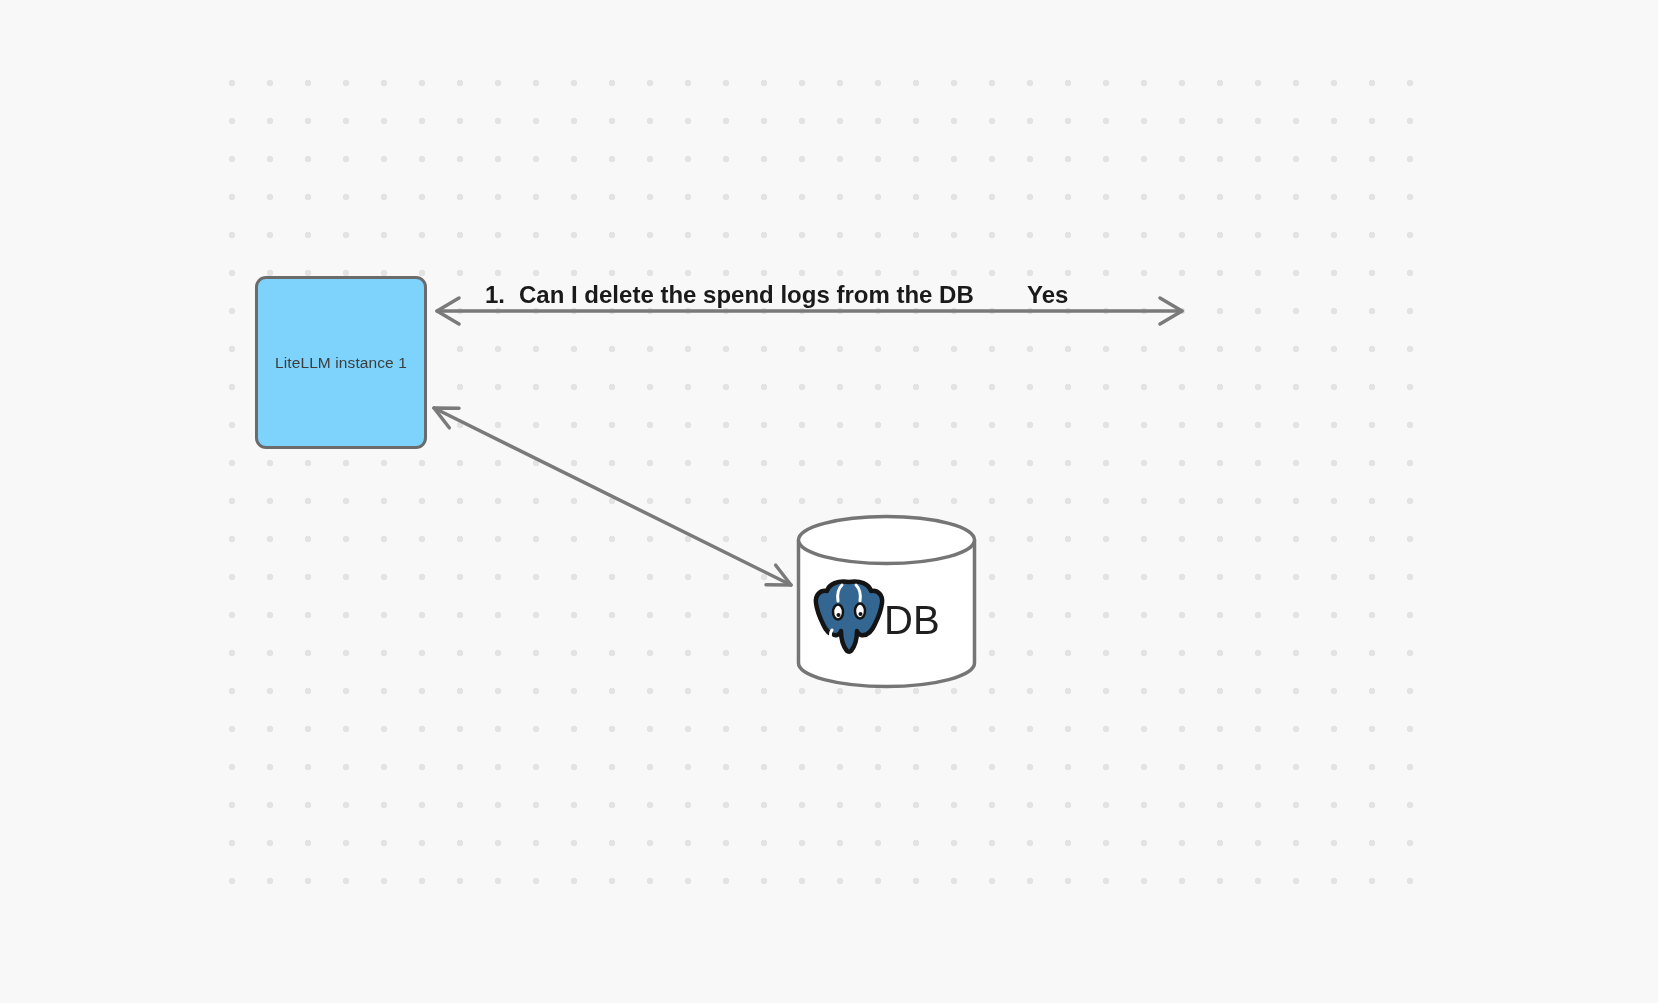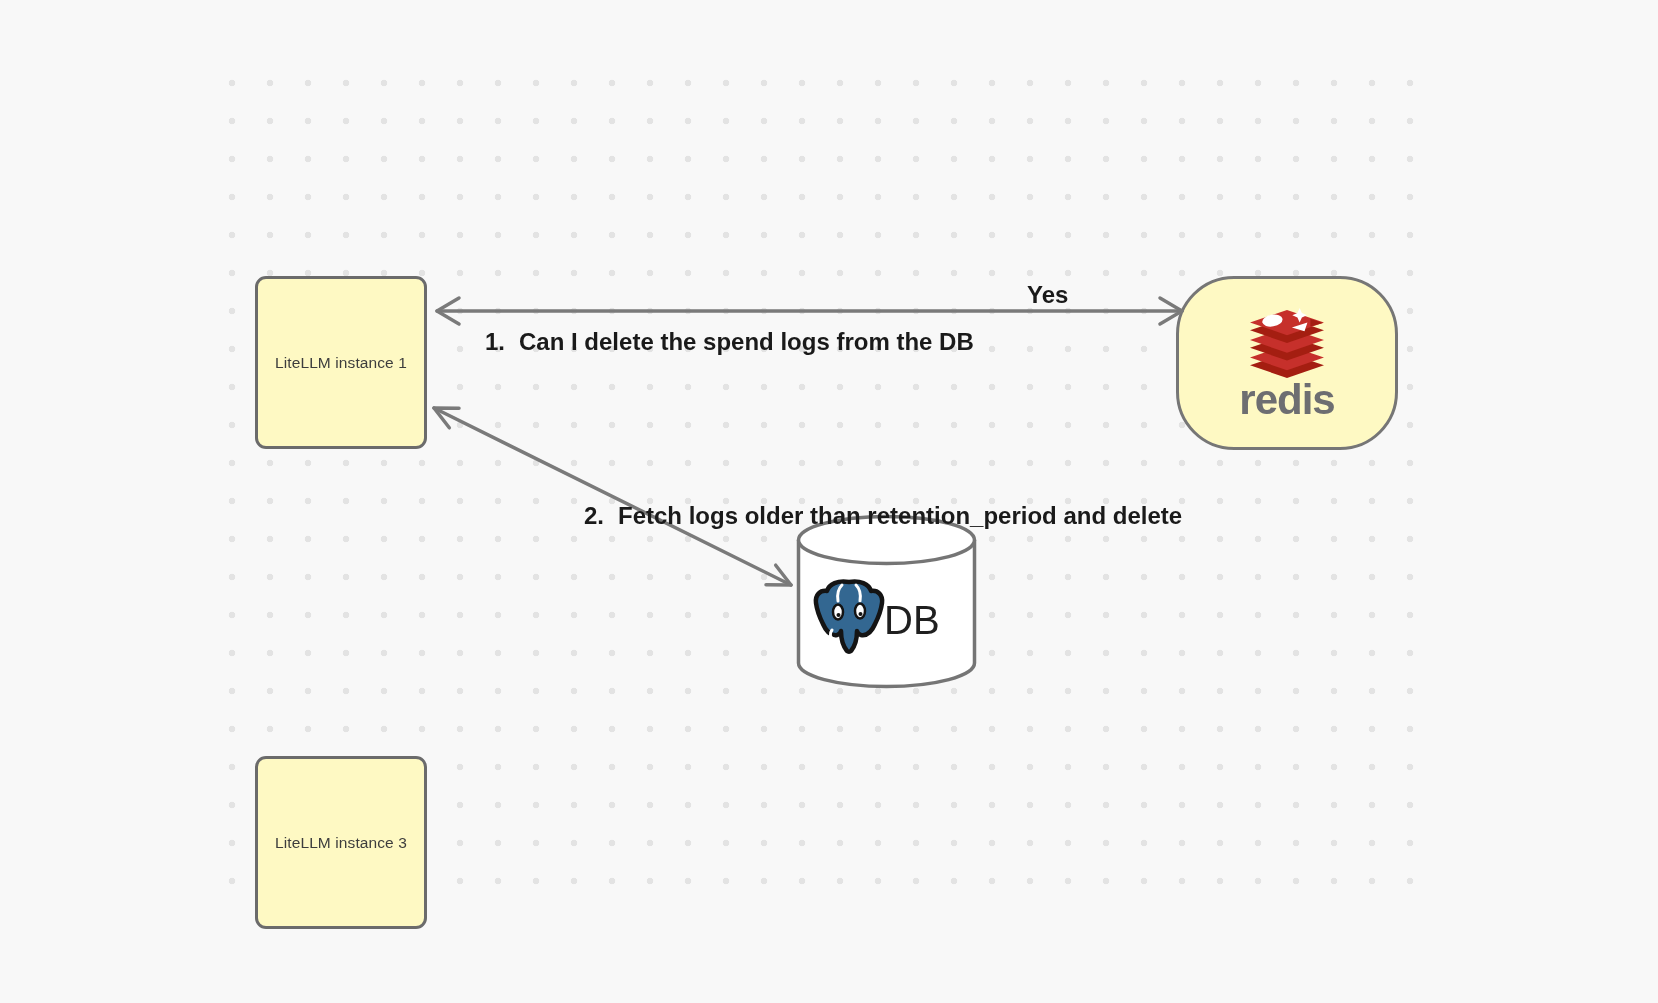--- a/index.html
+++ b/index.html
@@ -8,21 +8,21 @@
     width:1658px;height:1003px;
     background:#f8f8f8;
     overflow:hidden;
     font-family:"Liberation Sans", sans-serif;
   }
   .dots{
     position:absolute;left:213px;top:64px;width:1216px;height:837px;
     background-image:radial-gradient(circle,#e3e3e3 3px,rgba(0,0,0,0) 3.6px);
     background-size:38px 38px;
   }
-  .node{box-sizing:border-box;position:absolute;background:#fef9c3;}
+  .node{box-sizing:border-box;position:absolute;background:#7dd3fc;}
   .inst{
     left:255px;width:172px;height:173px;
     border:3.5px solid #6b6b6b;border-radius:11px;
     display:flex;align-items:center;justify-content:center;
     color:#3d3d3d;font-size:15.5px;letter-spacing:.1px;
     z-index:2;
   }
   .i1{top:276px}.i2{top:516px}.i3{top:756px}
   .redis-node{
     left:1176px;top:276px;width:222px;height:174px;
@@ -39,58 +39,36 @@
     position:absolute;left:88px;top:86px;
     font-size:40px;font-weight:500;color:#1f1f1f;line-height:1;
   }
   .pg-logo{position:absolute;left:16px;top:64px;}
   .arrows{position:absolute;left:0;top:0;z-index:3;pointer-events:none;}
   .edge-label{
     position:absolute;z-index:4;
     font-size:24px;font-weight:700;color:#1a1a1a;white-space:nowrap;
   }
   .edge-label .num{display:inline-block;}
-  .edge-label .txt{display:inline-block;margin-left:14px;margin-top:47px;}
+  .edge-label .txt{display:inline-block;margin-left:14px;}
   .l1{left:485px;top:281px;}
   .l1y{left:1027px;top:281px;text-align:right;}
   .l2{left:584px;top:455px;}
 </style>
 </head>
 <body>
 
 <div class="canvas">
 
   <div class="dots"></div>
 
   <div class="node inst i1">
     <span>LiteLLM instance 1</span>
   </div>
-  <div class="node inst i3">
-    <span>LiteLLM instance 3</span>
-  </div>
 
-  <div class="node redis-node">
-    <svg width="84" height="72" viewBox="0 0 84 74">
-
-      <polygon points="4,61 42,48 80,61 42,74" fill="#a41e11"></polygon>
-      <polygon points="4,53 42,40 80,53 42,66" fill="#c6302b"></polygon>
-
-      <polygon points="4,43 42,30 80,43 42,56" fill="#a41e11"></polygon>
-      <polygon points="4,35 42,22 80,35 42,48" fill="#c6302b"></polygon>
-
-      <polygon points="4,25 42,12 80,25 42,38" fill="#a41e11"></polygon>
-      <polygon points="4,17 42,4 80,17 42,30" fill="#c6302b"></polygon>
-
-      <ellipse cx="27" cy="15" rx="10.5" ry="6" fill="#ffffff" transform="rotate(-10 27 15)"></ellipse>
-      <path d="M55,2 L57.3,7.2 L62.5,9.5 L57.3,11.8 L55,17 L52.7,11.8 L47.5,9.5 L52.7,7.2 Z" fill="#ffffff"></path>
-      <polygon points="47,22 63,17 60,26" fill="#ffffff"></polygon>
-      <polygon points="66,13 79,17.5 66,21" fill="#a41e11"></polygon>
-    </svg>
-    <span class="redis-word">redis</span>
-  </div>
 
   <div class="db-node">
     <svg width="181" height="178" viewBox="0 0 181 178">
       <path d="M2.5,26 L2.5,149 A88,23.5 0 0 0 178.5,149 L178.5,26" fill="#ffffff" stroke="#757575" stroke-width="3.5"></path>
       <ellipse cx="90.5" cy="26" rx="88" ry="23.5" fill="#ffffff" stroke="#757575" stroke-width="3.5"></ellipse>
     </svg>
     <svg class="pg-logo" width="74" height="78" viewBox="0 0 74 78">
       <g stroke="#141414" stroke-width="4.5" stroke-linejoin="round" stroke-linecap="round">
         <path d="M37,4 C26,2 17,6 15,13 C8,12 3,17 4,25 C5,33 8,40 11,46
                  C14,53 19,58 25,57 C27,56.5 28.5,55 29,53
@@ -122,17 +100,14 @@
       <path d="M775.7,565.2 L791,585 L766,584.8"></path>
     </g>
   </svg>
 
   <div class="edge-label l1">
     <span class="num">1.</span><span class="txt">Can I delete the spend logs from the DB</span>
   </div>
   <div class="edge-label l1y">
     <span>Yes</span>
   </div>
-  <div class="edge-label l2">
-    <span class="num">2.</span><span class="txt">Fetch logs older than retention_period and delete</span>
-  </div>
 
 </div>
 
 </body></html>

